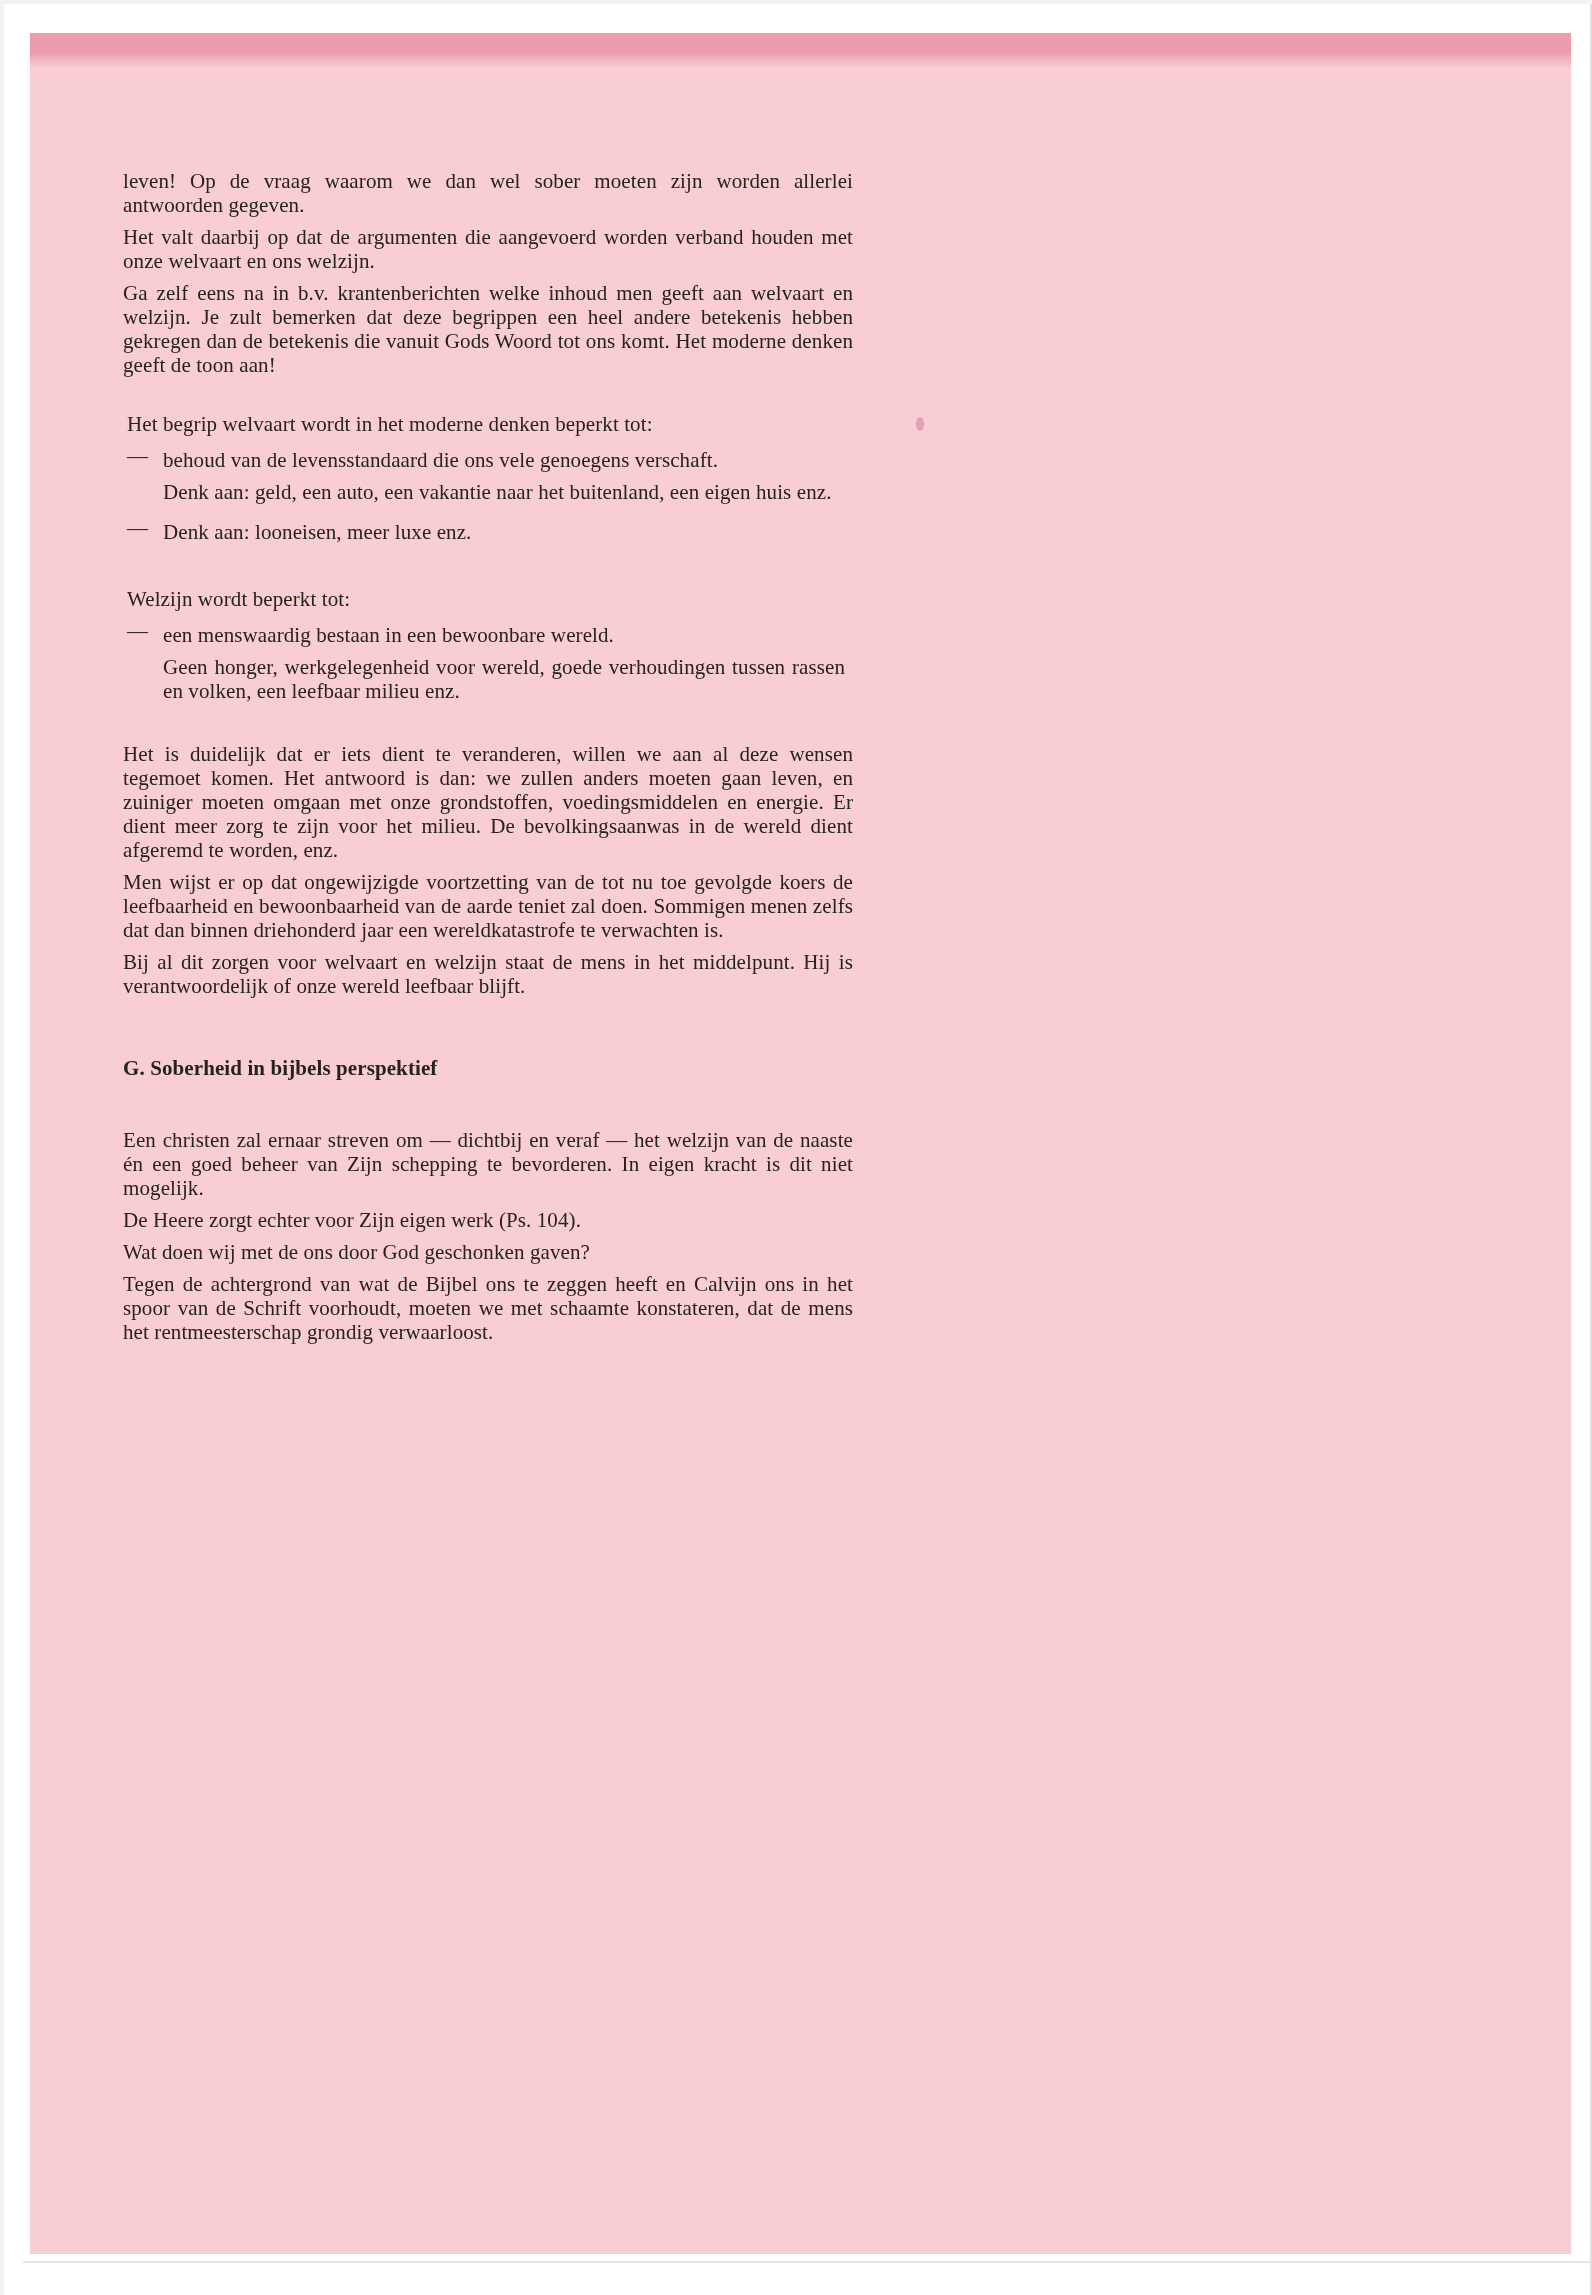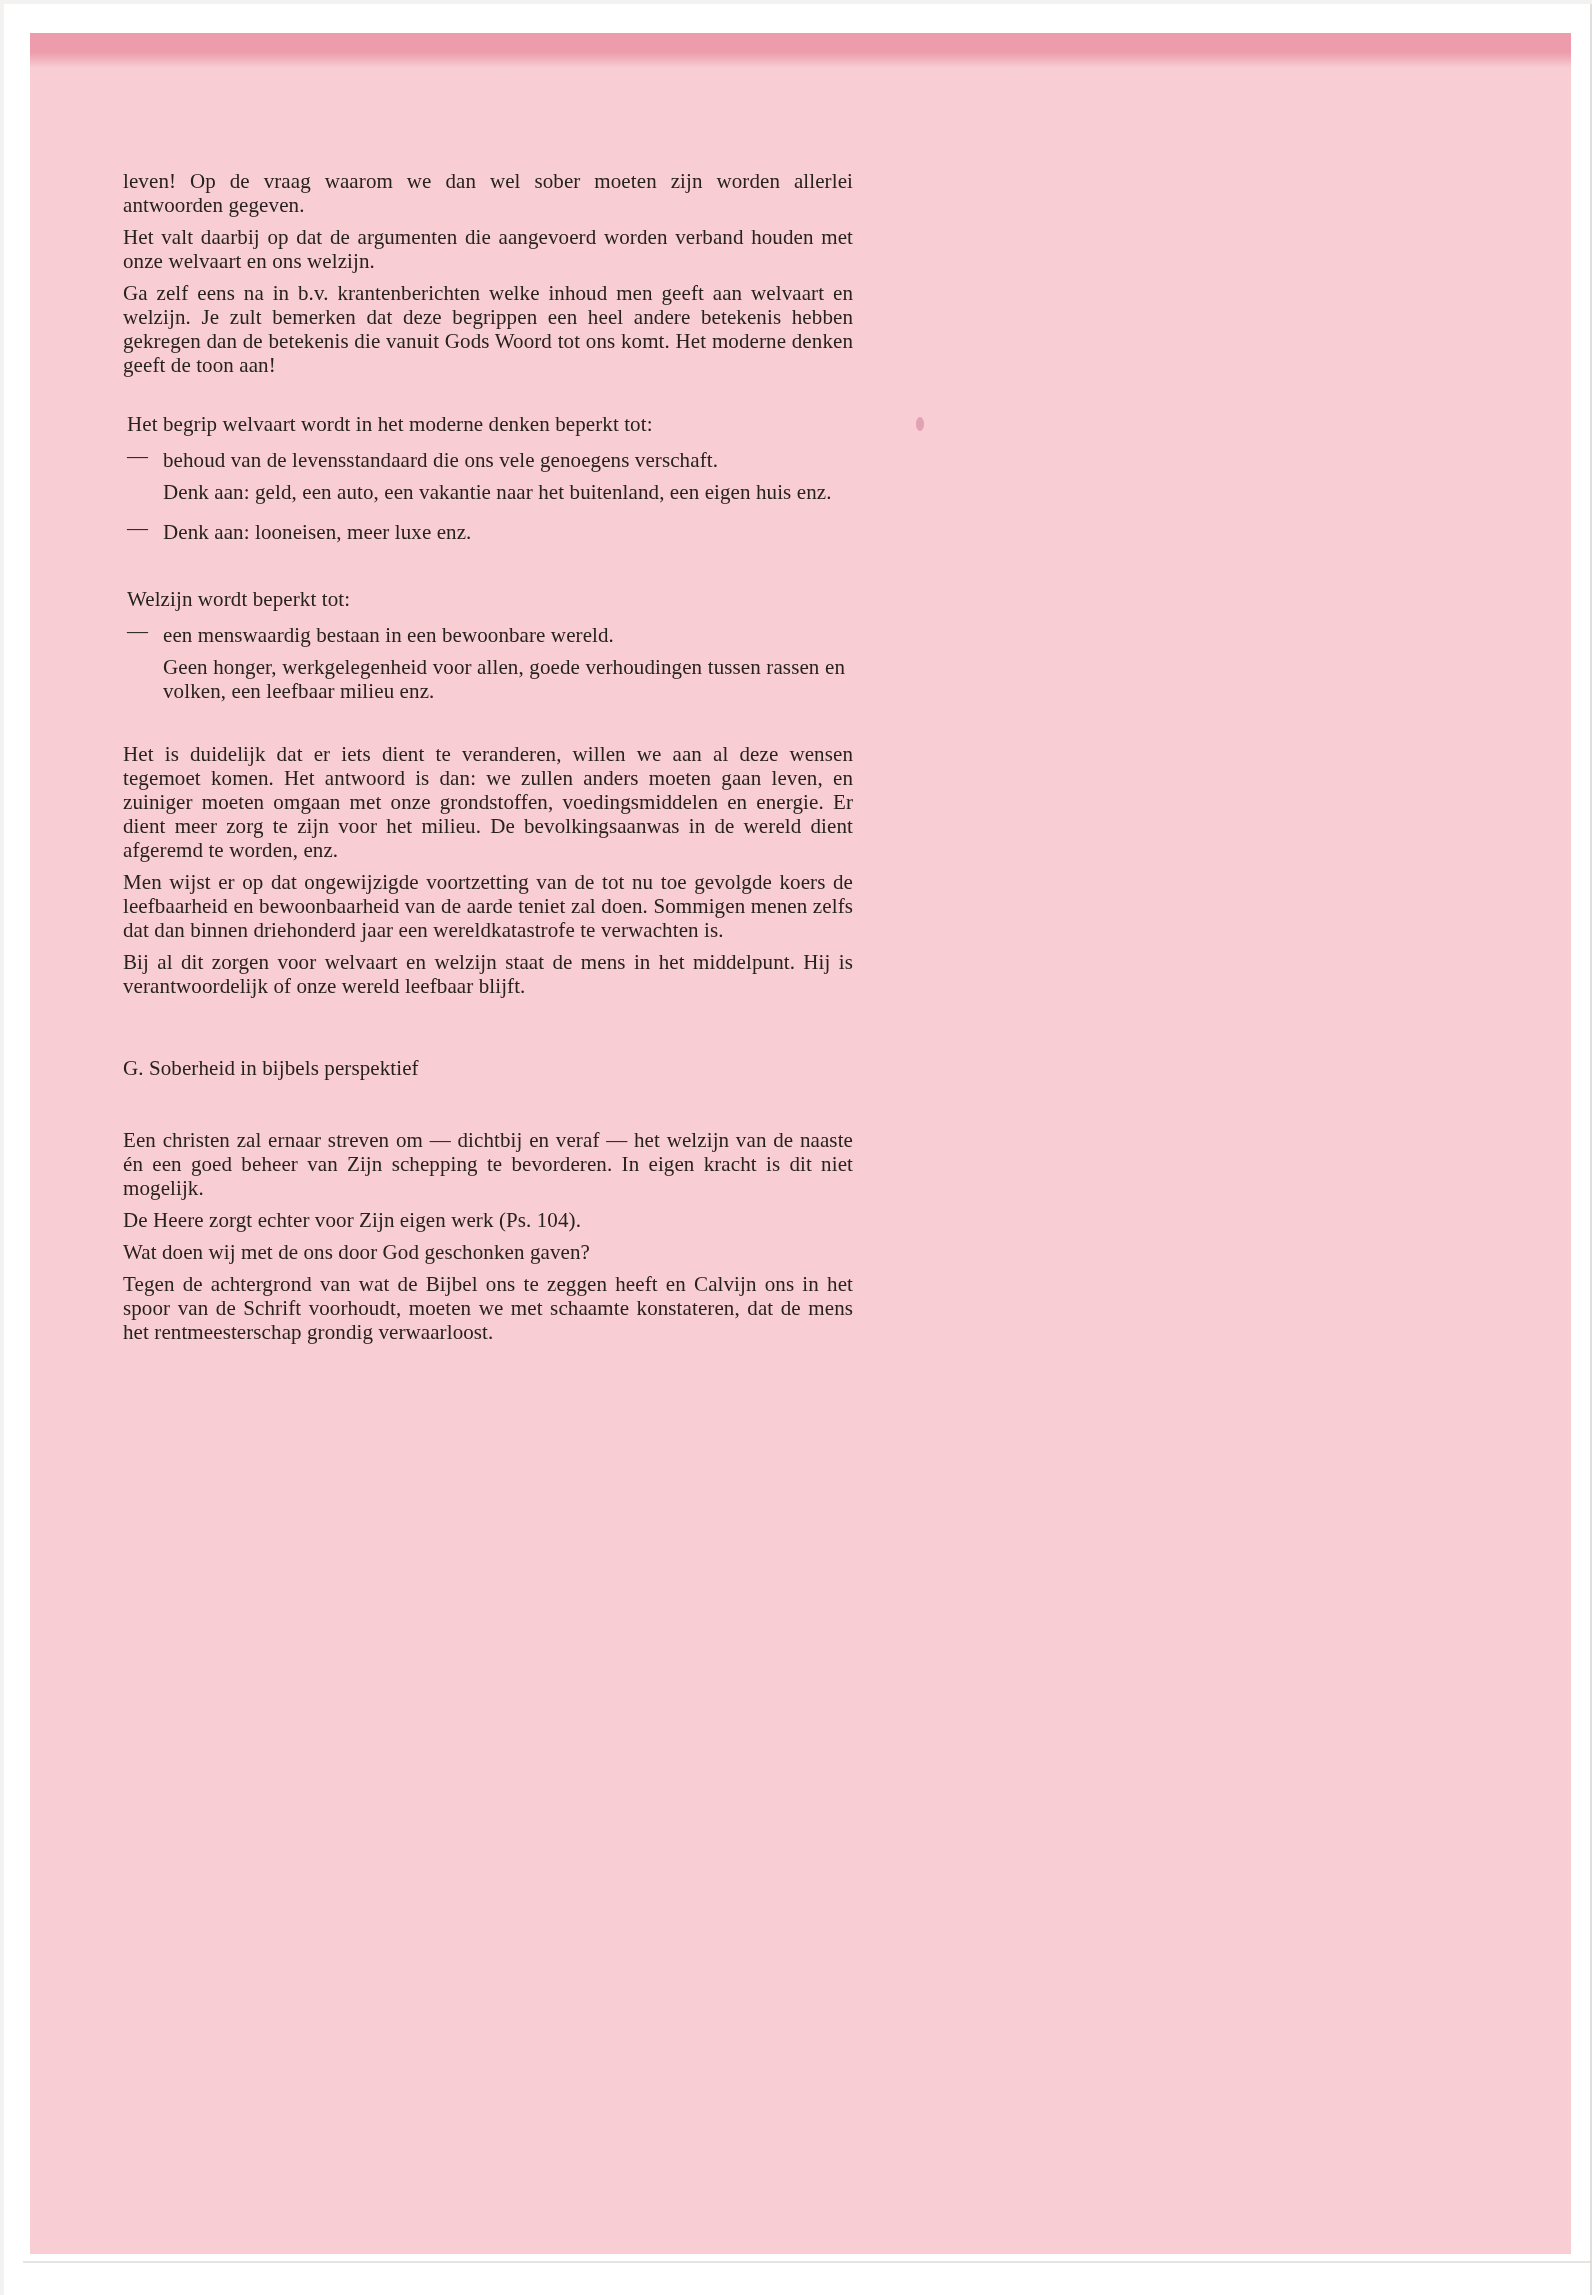--- a/index.html
+++ b/index.html
@@ -40,21 +40,21 @@
   .text-col {
     position:absolute; left:85px; top:128px; width:746px;
     font-size:21px; line-height:24px; letter-spacing:0.1px;
     color:var(--ink,#27221f);
   }
   .para { text-align:justify; }
   .mt { margin-top:23px; }
   .li { position:relative; padding-left:36px; }
   .li .dash { position:absolute; left:0; top:0; }
   .heading {
-    font-size:21px; font-weight:normal; text-align:left;
+    font-size:21px; font-weight:bold; text-align:left;
     margin-top:50px; margin-bottom:40px;
   }
   .pagenum { margin-top:33px; text-align:center; }
 </style>
 </head>
 <body>
 
 <div class="paper">
   <div class="sheet">
     <div class="band"></div>
@@ -77,21 +77,21 @@
           <span class="dash">—</span>
           <p class="para">Denk aan: looneisen, meer luxe enz.</p>
         </div>
       </div>
 
       <div class="mt">
         <p class="para">Welzijn wordt beperkt tot:</p>
         <div class="li">
           <span class="dash">—</span>
           <p class="para">een menswaardig bestaan in een bewoonbare wereld.</p>
-          <p class="para">Geen honger, werkgelegenheid voor allen, goede verhoudingen tussen rassen en volken, een leefbaar milieu enz.</p>
+          <p class="para">Geen honger, werkgelegenheid voor wereld, goede verhoudingen tussen rassen en volken, een leefbaar milieu enz.</p>
         </div>
       </div>
 
       <p class="para mt">Het is duidelijk dat er iets dient te veranderen, willen we aan al deze wensen tegemoet komen. Het antwoord is dan: we zullen anders moeten gaan leven, en zuiniger moeten omgaan met onze grondstoffen, voedingsmiddelen en energie. Er dient meer zorg te zijn voor het milieu. De bevolkingsaanwas in de wereld dient afgeremd te worden, enz.</p>
       <p class="para">Men wijst er op dat ongewijzigde voortzetting van de tot nu toe gevolgde koers de leefbaarheid en bewoonbaarheid van de aarde teniet zal doen. Sommigen menen zelfs dat dan binnen driehonderd jaar een wereldkatastrofe te verwachten is.</p>
       <p class="para">Bij al dit zorgen voor welvaart en welzijn staat de mens in het middelpunt. Hij is verantwoordelijk of onze wereld leefbaar blijft.</p>
 
       <h2 class="heading">G. Soberheid in bijbels perspektief</h2>
 
       <p class="para">Een christen zal ernaar streven om — dichtbij en veraf — het welzijn van de naaste én een goed beheer van Zijn schepping te bevorderen. In eigen kracht is dit niet mogelijk.</p>

